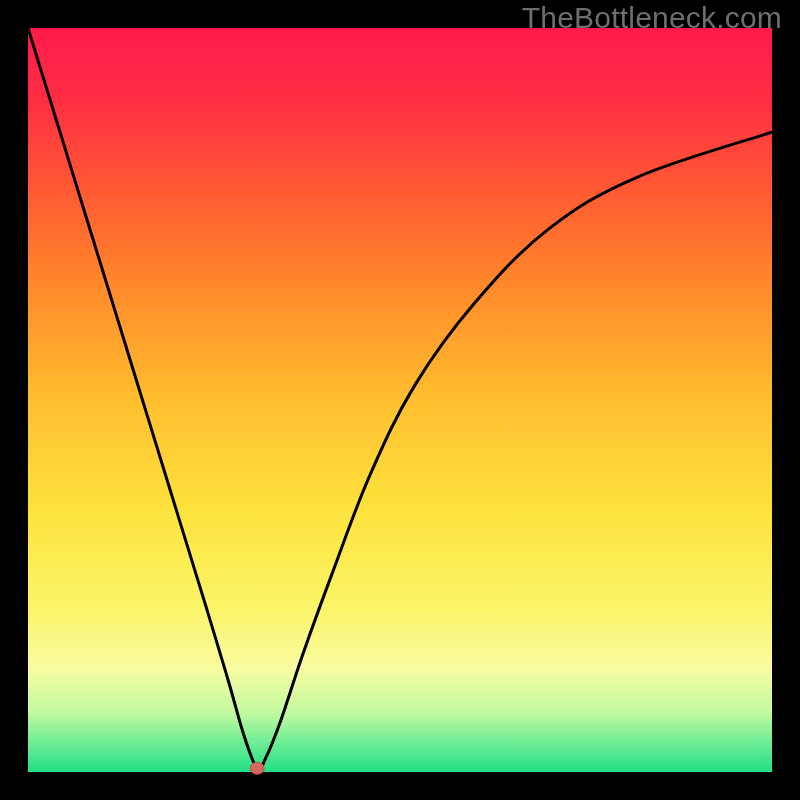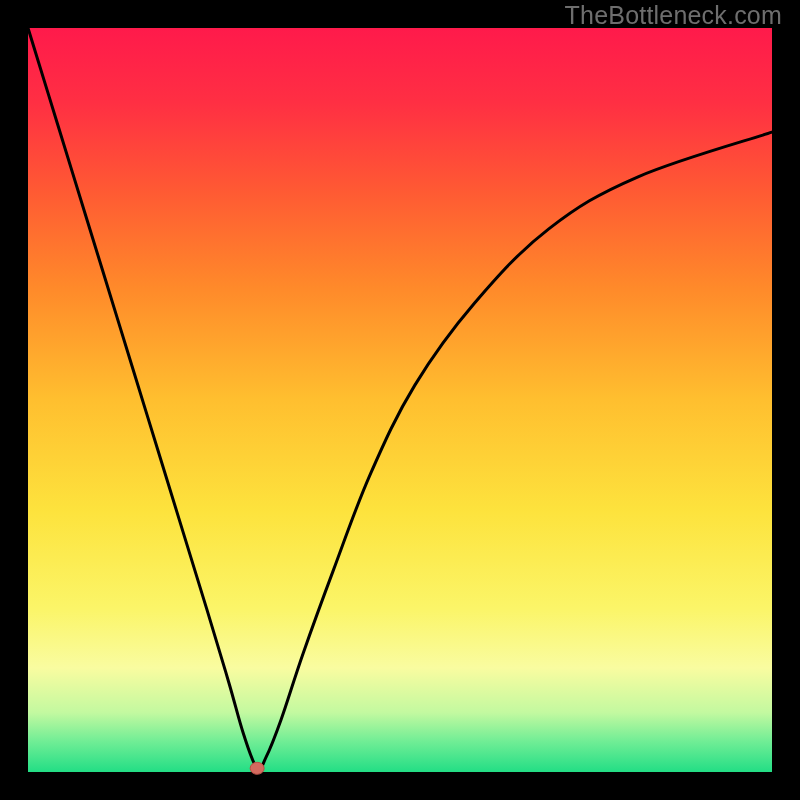--- a/index.html
+++ b/index.html
@@ -14,21 +14,21 @@
   .stage {
     position: relative;
     width: 800px;
     height: 800px;
   }
   .watermark {
     position: absolute;
     top: 1px;
     right: 18px;
     color: #6e6e6e;
-    font-size: 25px;
+    font-size: 30px;
     font-weight: 500;
     letter-spacing: 0.2px;
     z-index: 10;
   }
   svg.plot {
     position: absolute;
     top: 0;
     left: 0;
     width: 800px;
     height: 800px;

